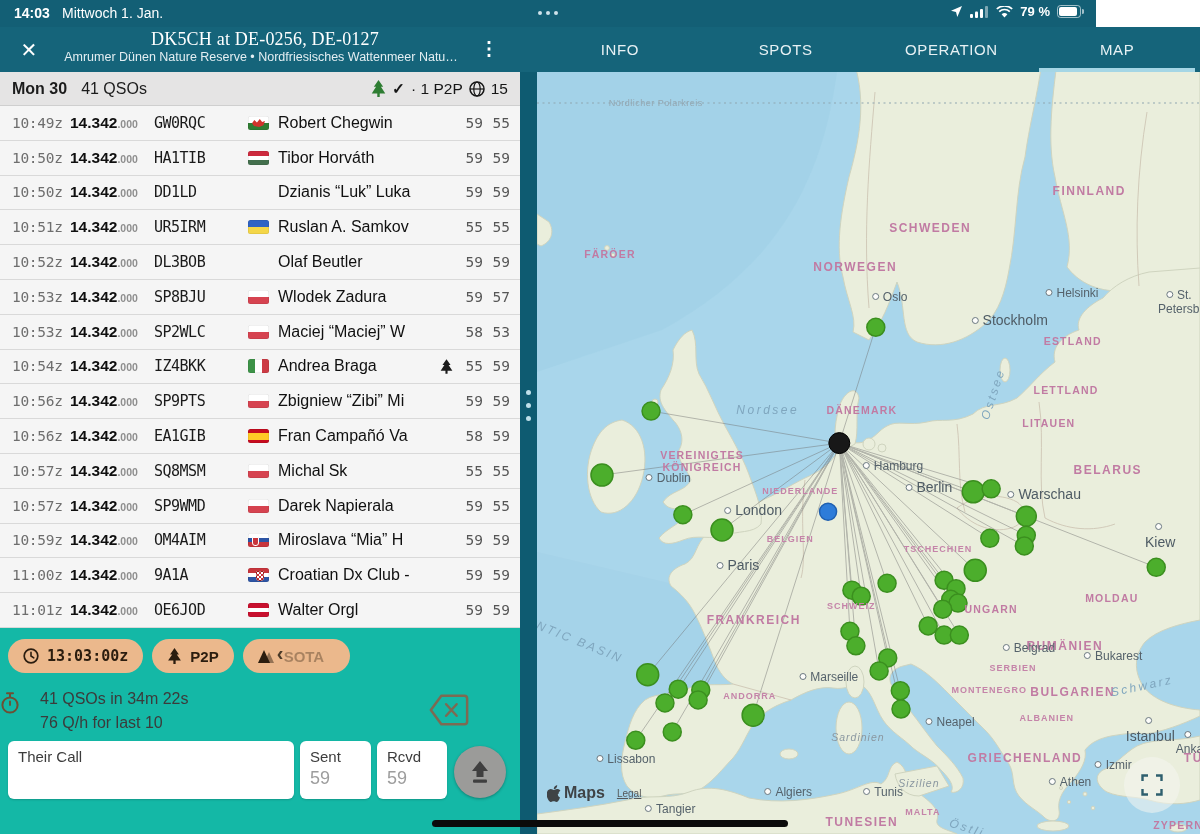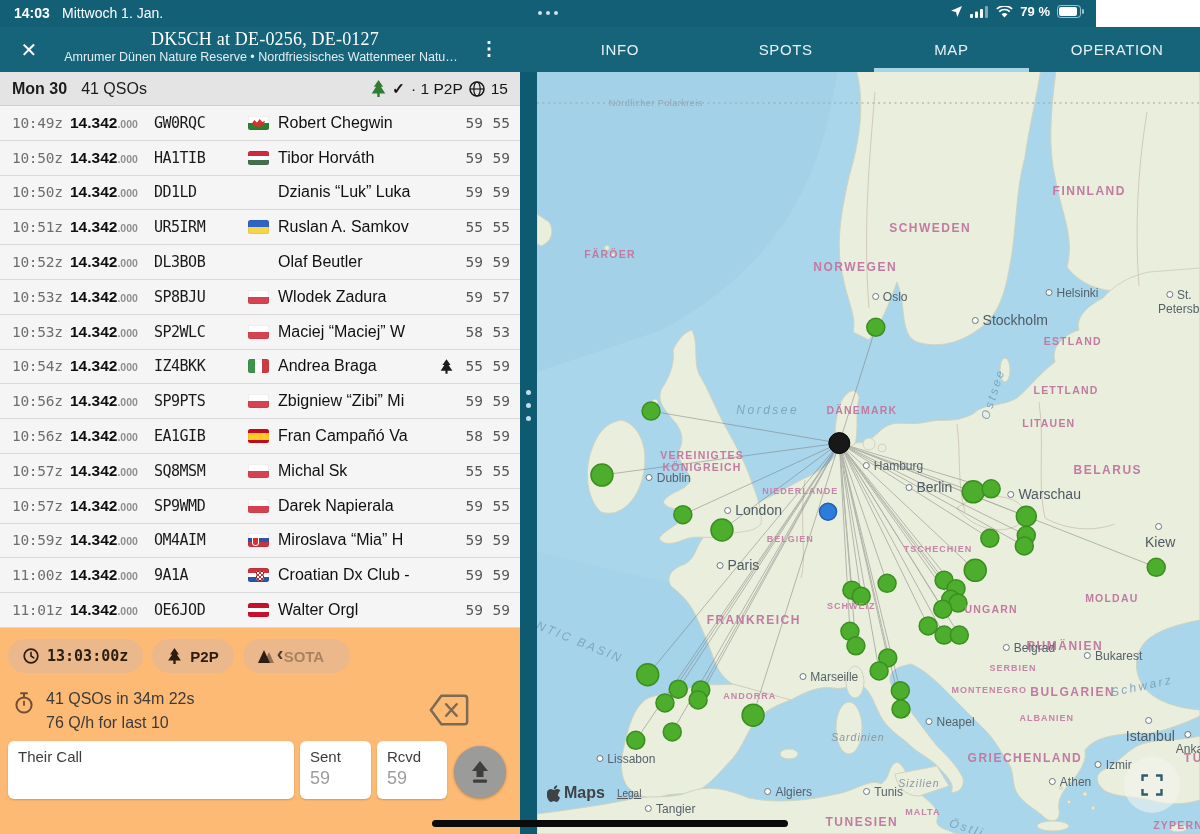--- a/index.html
+++ b/index.html
@@ -59,28 +59,28 @@
   .flag-slovakia::after { content:""; position:absolute; left:4px; top:4px; width:5px; height:7px; background:#c8353c; border:1px solid #fff; border-radius:0 0 3px 3px; }
   .flag-croatia { background:linear-gradient(#c8353c 33.4%, #fff 33.4% 66.7%, #2d55a5 66.7%); }
   .flag-croatia::after { content:""; position:absolute; left:8px; top:3px; width:6px; height:8px; border-radius:0 0 3px 3px;
      background:repeating-conic-gradient(#c8353c 0 25%, #fff 0 50%); background-size:4px 4px; border:.5px solid rgba(120,0,0,.5); }
   .flag-austria { background:linear-gradient(#c8102e 33.4%, #fff 33.4% 66.7%, #c8102e 66.7%); }
   .row .name { flex:1; font-size:16px; color:#101010; white-space:nowrap; overflow:hidden; }
   .row .ptree { width:20px; color:#1c1c1c; display:flex; justify-content:center; }
   .row .sent, .row .rcvd { width:27px; text-align:right; font-size:14.5px; color:#565656; }
 
   
-  #entry { position:absolute; left:0; top:556px; width:520px; height:206px; background:#fdba74; }
+  #entry { position:absolute; left:0; top:556px; width:520px; height:206px; background:#14b8a6; }
   #pills { position:absolute; left:8px; top:11px; display:flex; gap:9px; width:512px; overflow:hidden; }
   .pill { display:inline-flex; align-items:center; gap:8px; background:#EBB88C; border-radius:17px; height:34px; padding:0 15px; font-size:15px; font-weight:bold; color:#2b1d0f; white-space:nowrap; flex:0 0 auto; cursor:pointer; }
   .pill svg { display:block; }
   #pill-sota { position:relative; padding-right:26px; }
   #pill-sota .plabel { color:rgba(43,29,15,.35); }
   #sota-chev { position:absolute; left:34px; top:3px; font-size:20px; font-weight:bold; color:#4a3категории; color:#4a3a28; }
-  #stats { position:absolute; left:14px; top:62px; display:flex; gap:12px; color:#3b3b3b; }
+  #stats { position:absolute; left:0; top:62px; display:flex; gap:20px; color:#3b3b3b; }
   #stats .sicon { color:#6e4f33; margin-top:2px; }
   #stats .l1 { font-size:16px; }
   #stats .l2 { font-size:16px; margin-top:6px; }
   #backspace { position:absolute; left:428px; top:62px; width:42px; height:40px; color:#7d6a52; cursor:pointer; }
   #fields { position:absolute; left:8px; top:113px; width:504px; height:58px; }
   .field { position:absolute; background:#fff; border-radius:6px; box-shadow:0 1px 2px rgba(0,0,0,.18); padding:7px 10px; }
   #f-call { left:0; top:0; width:286px; height:58px; }
   #f-sent { left:292px; top:0; width:71px; height:58px; }
   #f-rcvd { left:369px; top:0; width:70px; height:58px; }
   .field .flabel { font-size:15px; color:#3c3c3c; }
@@ -150,22 +150,22 @@
   </div>
 
   <div id="navbar">
     <div id="close-x">✕</div>
     <div id="hdr-title">DK5CH at DE-0256, DE-0127</div>
     <div id="hdr-sub">Amrumer Dünen Nature Reserve • Nordfriesisches Wattenmeer Natu…</div>
     <div id="kebab">⋮</div>
     <div id="tabs">
         <div class="tab">INFO</div>
         <div class="tab">SPOTS</div>
+        <div class="tab">OPERATION</div>
         <div class="tab active">MAP</div>
-        <div class="tab">OPERATION</div>
       </div>
   </div>
 
   <div id="left">
     <div id="list-header">
       <span id="lh-day">Mon 30</span>
       <span id="lh-count">41 QSOs</span>
       <span id="lh-right">
         <svg class="tree" width="15" height="17" viewBox="0 0 16 18">
             <path d="M8 0 L13 7.2 H10.6 L15.2 14.2 H9.3 V18 H6.7 V14.2 H0.8 L5.4 7.2 H3 Z" fill="currentColor"></path>

